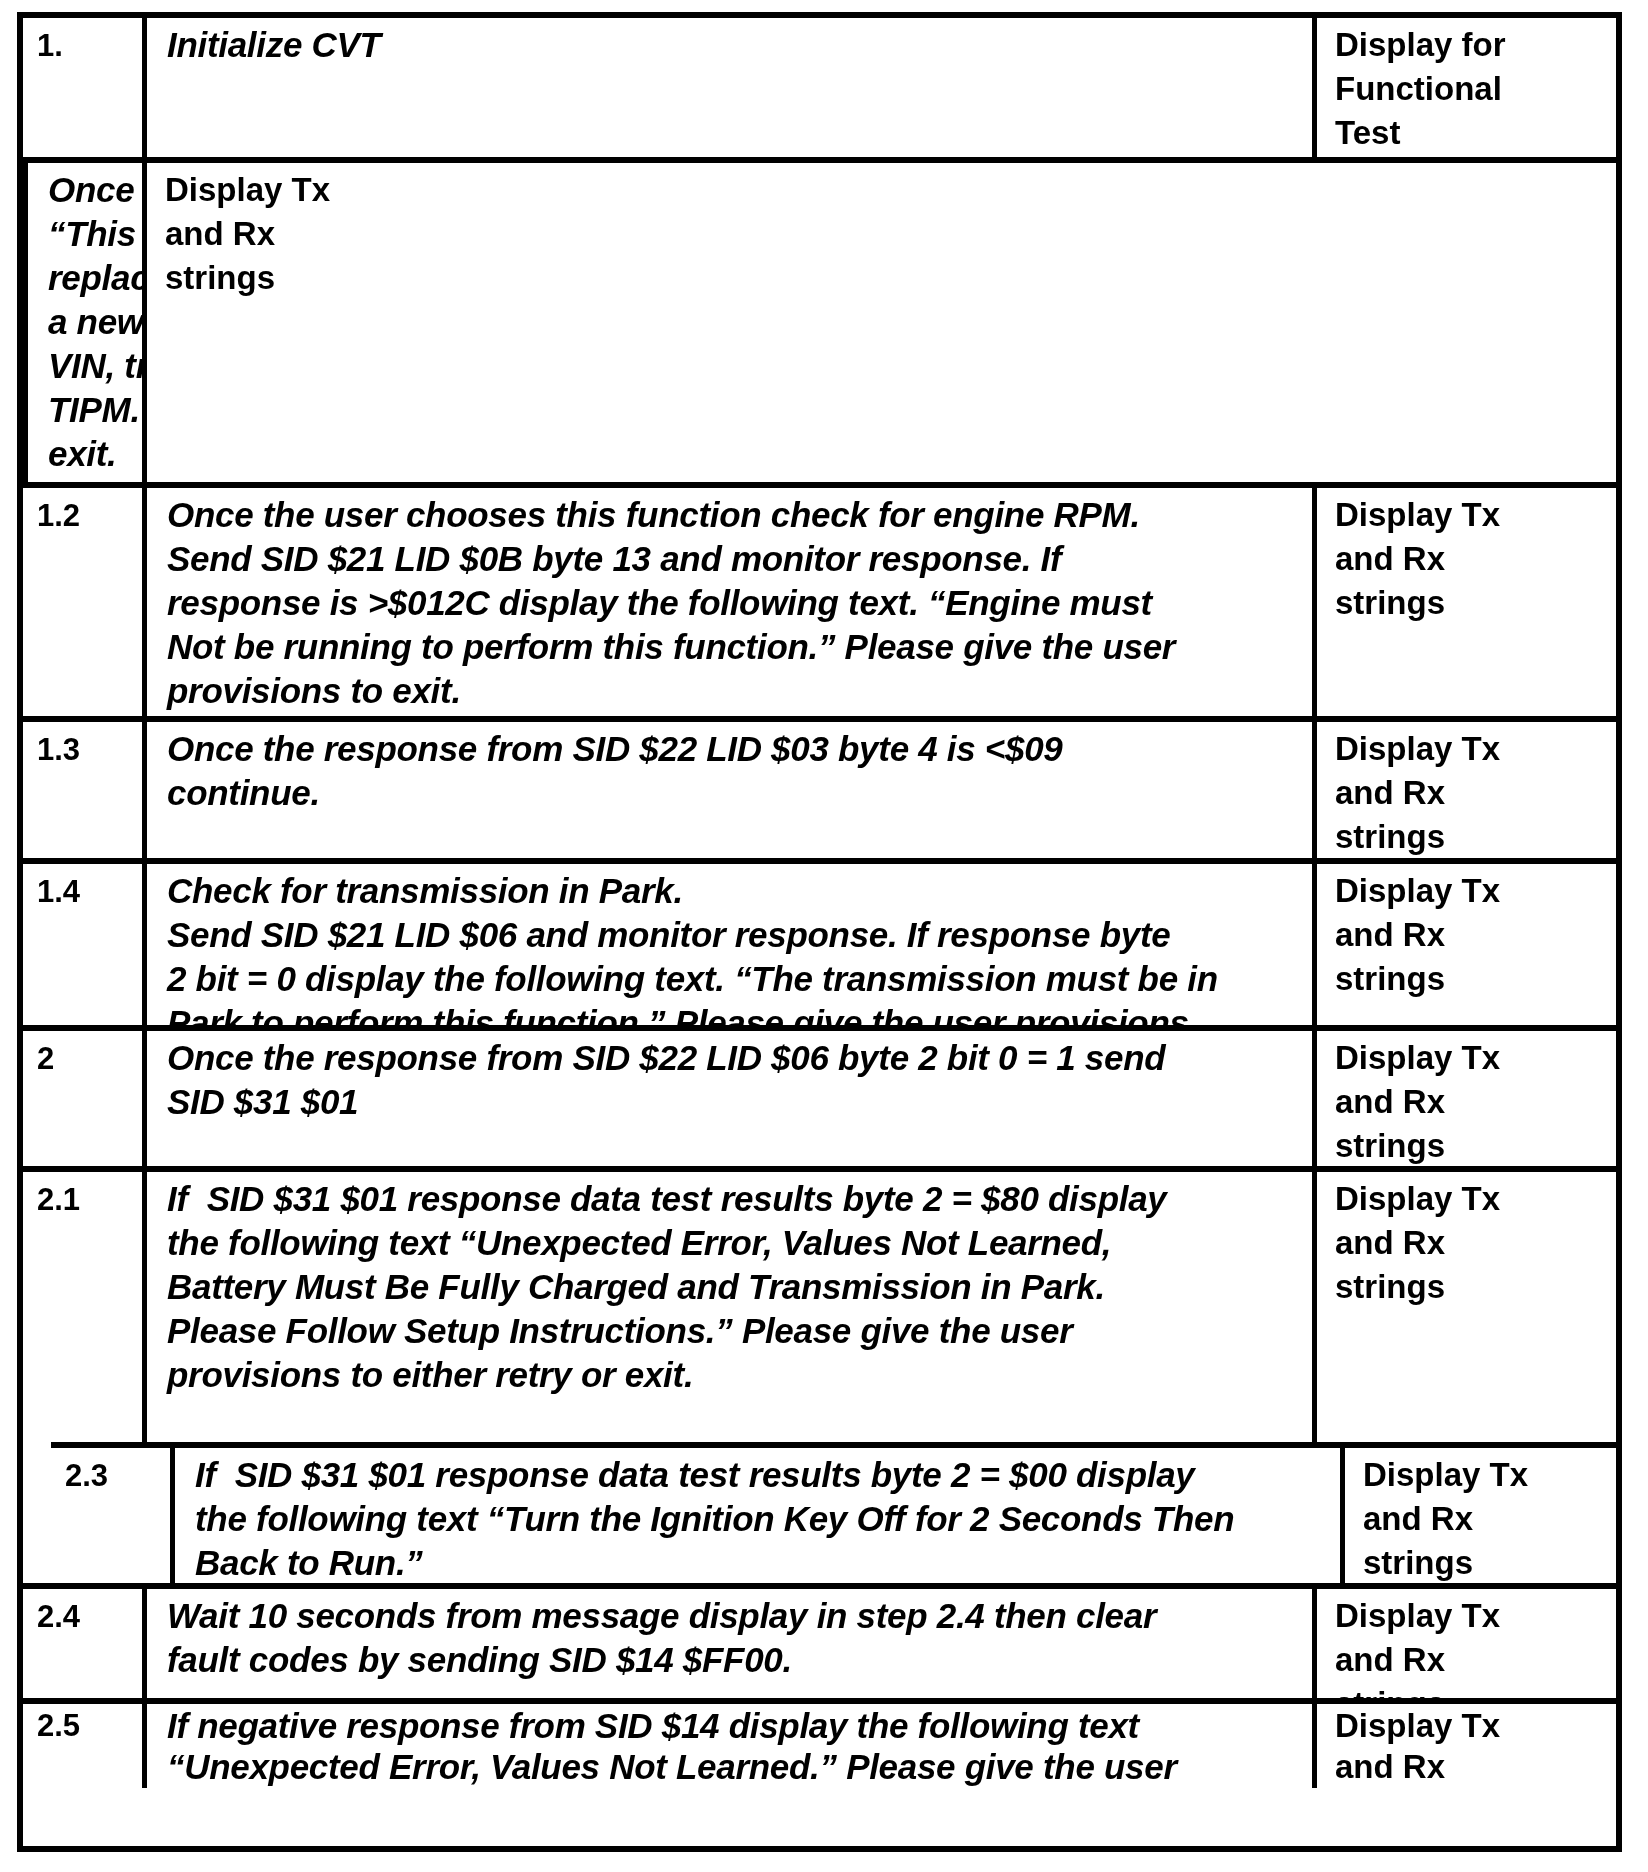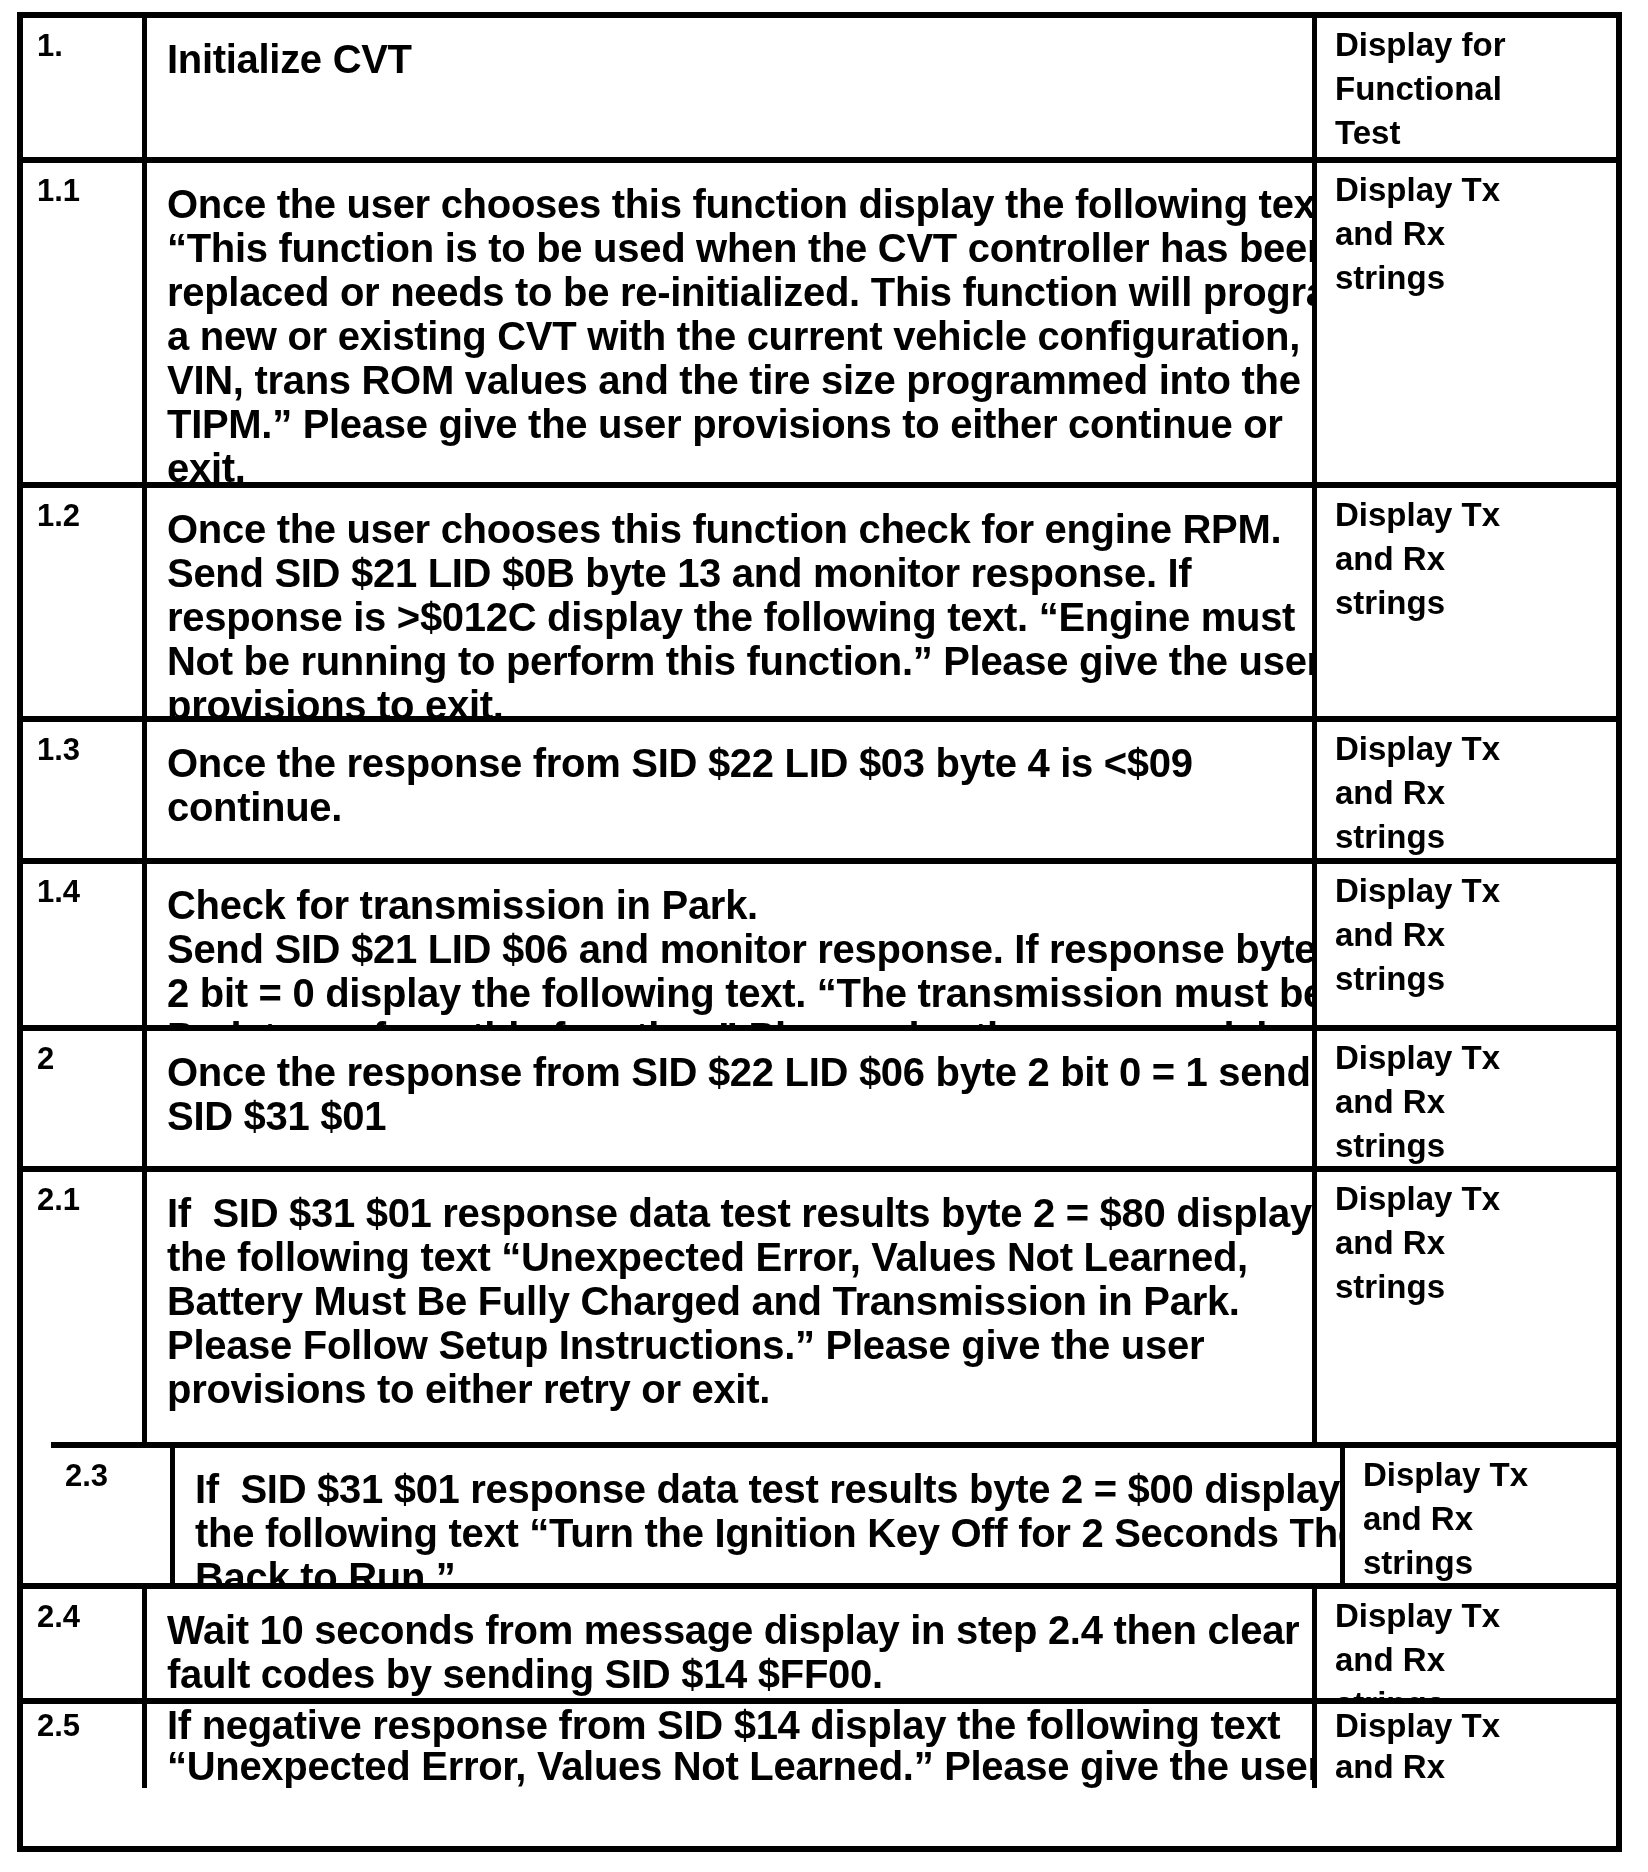--- a/index.html
+++ b/index.html
@@ -43,24 +43,25 @@
     overflow: hidden;
     white-space: pre;
   }
   .c-num {
     padding: 6px 0 0 14px;
     font-size: 31px;
     line-height: 44px;
   }
   .c-step {
     border-left: 5px solid #000000;
-    padding: 19px 10px 0 20px;
-    font-size: 40px;
+    padding: 5px 10px 0 20px;
+    font-size: 35px;
     line-height: 44px;
     letter-spacing: -0.3px;
+    font-style: italic;
   }
   .c-disp {
     border-left: 5px solid #000000;
     padding: 5px 6px 0 18px;
     font-size: 33px;
     line-height: 44px;
   }
   .h-r0  { height: 139px; }
   .h-r1  { height: 325px; }
   .h-r2  { height: 234px; }
@@ -84,21 +85,20 @@
 
     <div class="row h-r0">
       <div class="cell c-num">1.</div>
       <div class="cell c-step">Initialize CVT</div>
       <div class="cell c-disp">Display for
 Functional
 Test</div>
     </div>
 
     <div class="row h-r1">
-      <div class="cell c-num">1.1</div>
       <div class="cell c-step">Once the user chooses this function display the following text
 “This function is to be used when the CVT controller has been
 replaced or needs to be re-initialized. This function will program
 a new or existing CVT with the current vehicle configuration,
 VIN, trans ROM values and the tire size programmed into the
 TIPM.” Please give the user provisions to either continue or
 exit.</div>
       <div class="cell c-disp">Display Tx
 and Rx
 strings</div>

